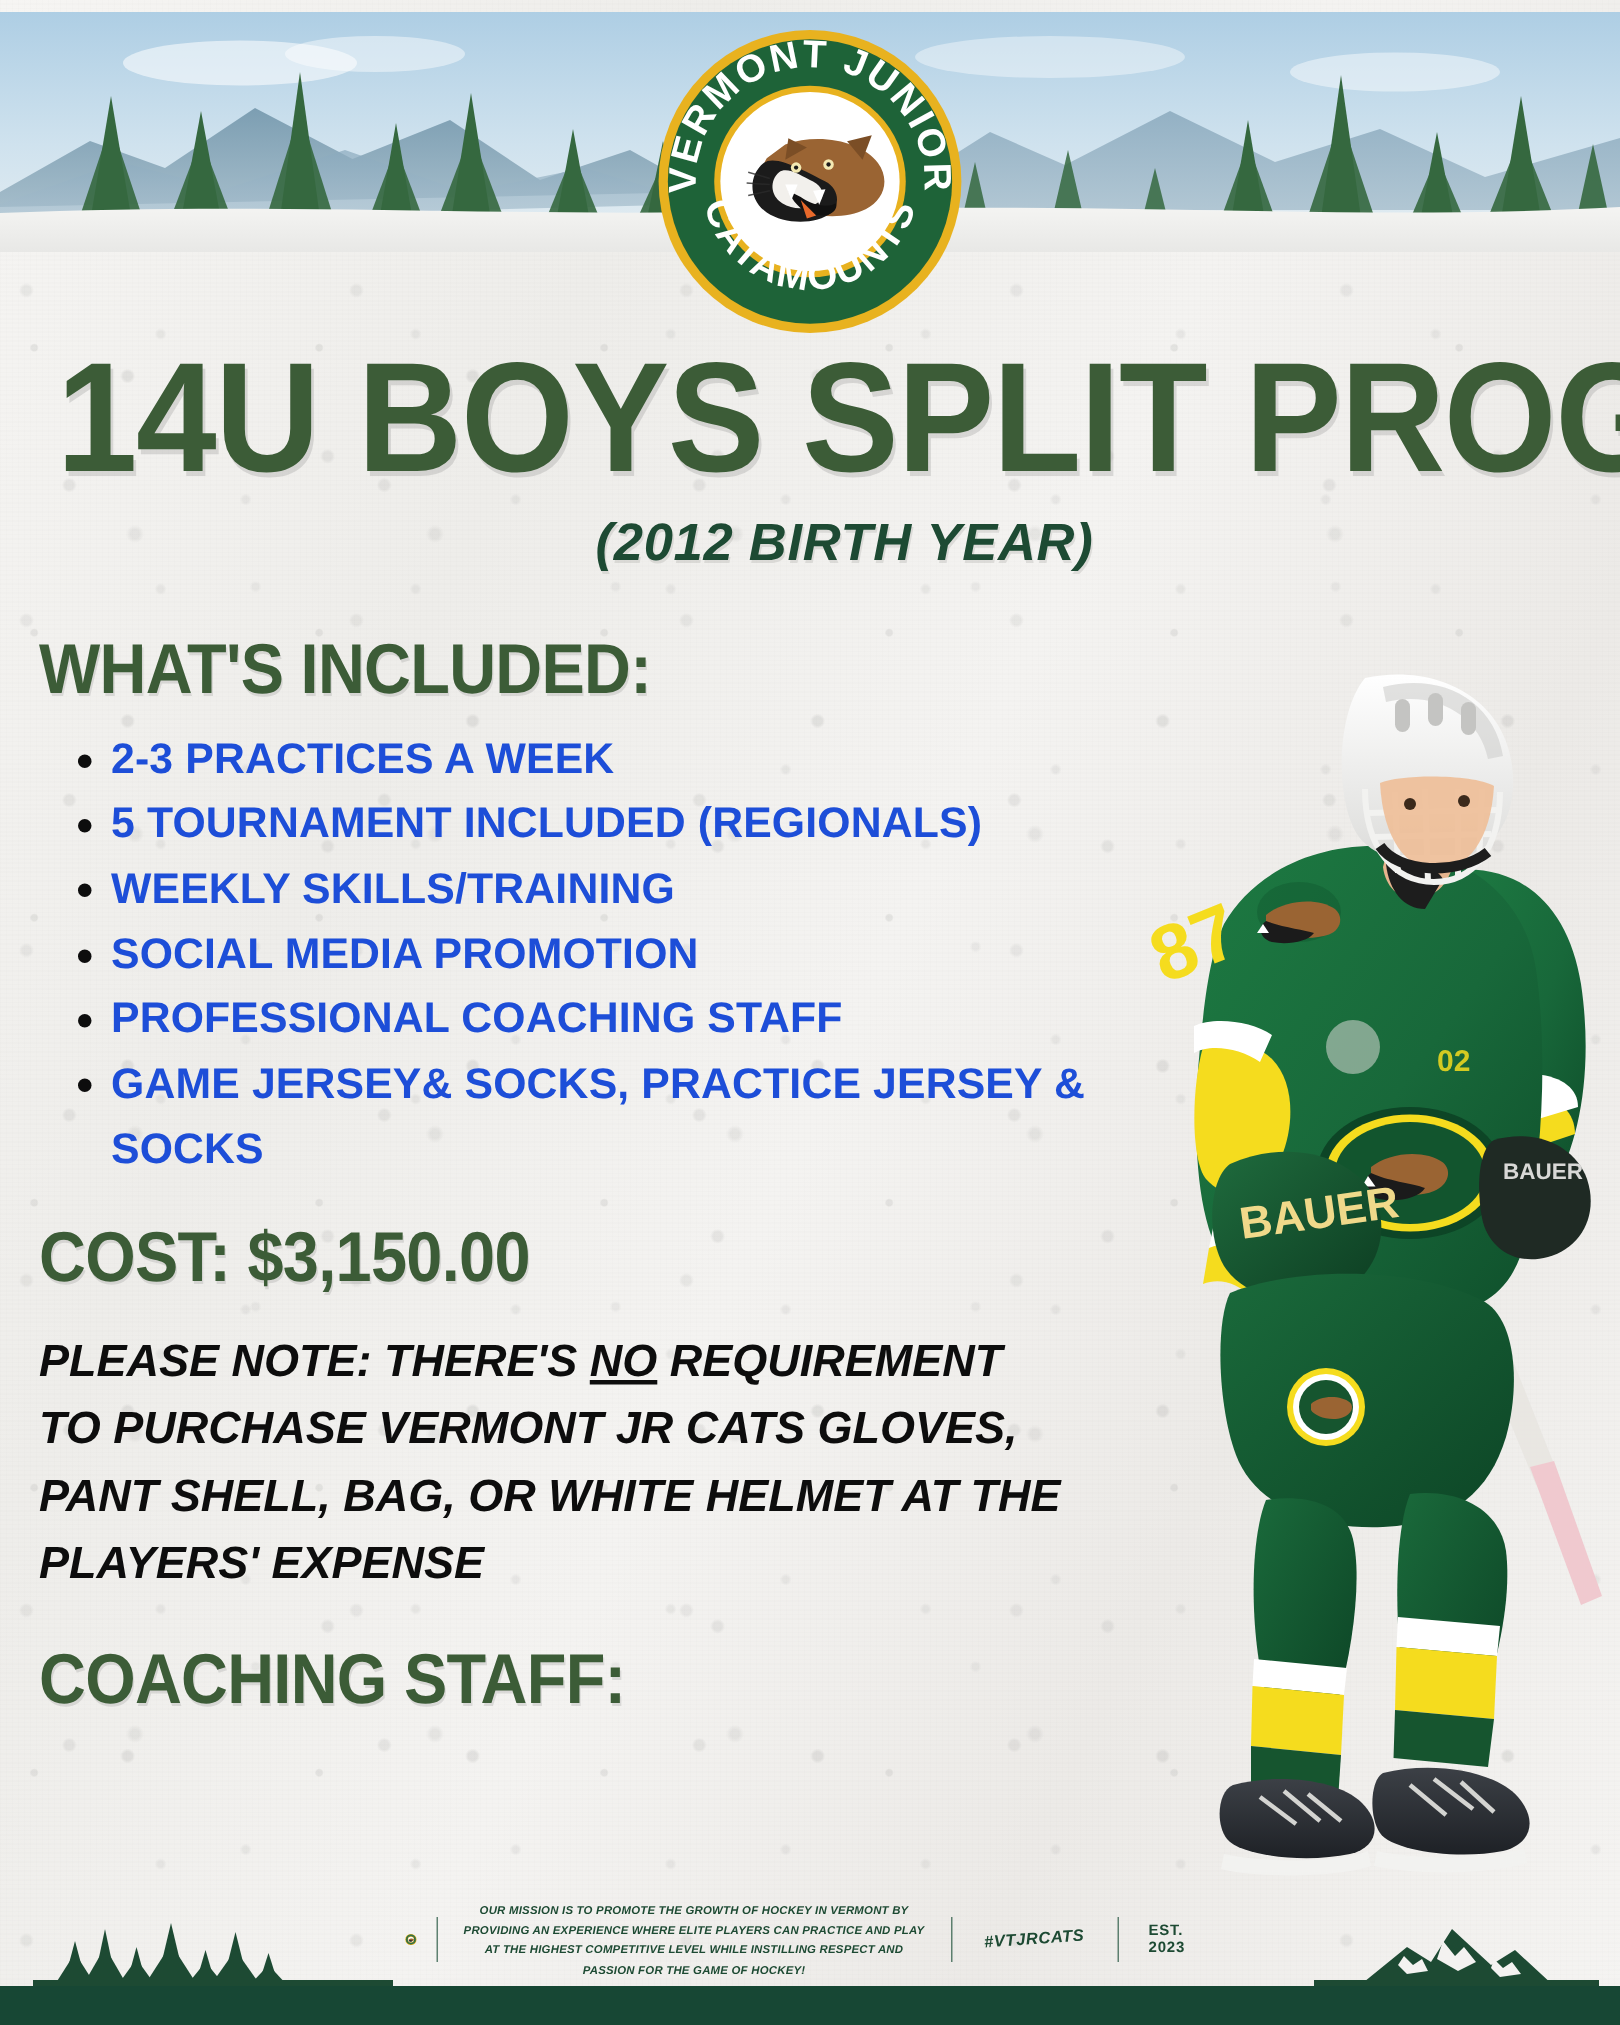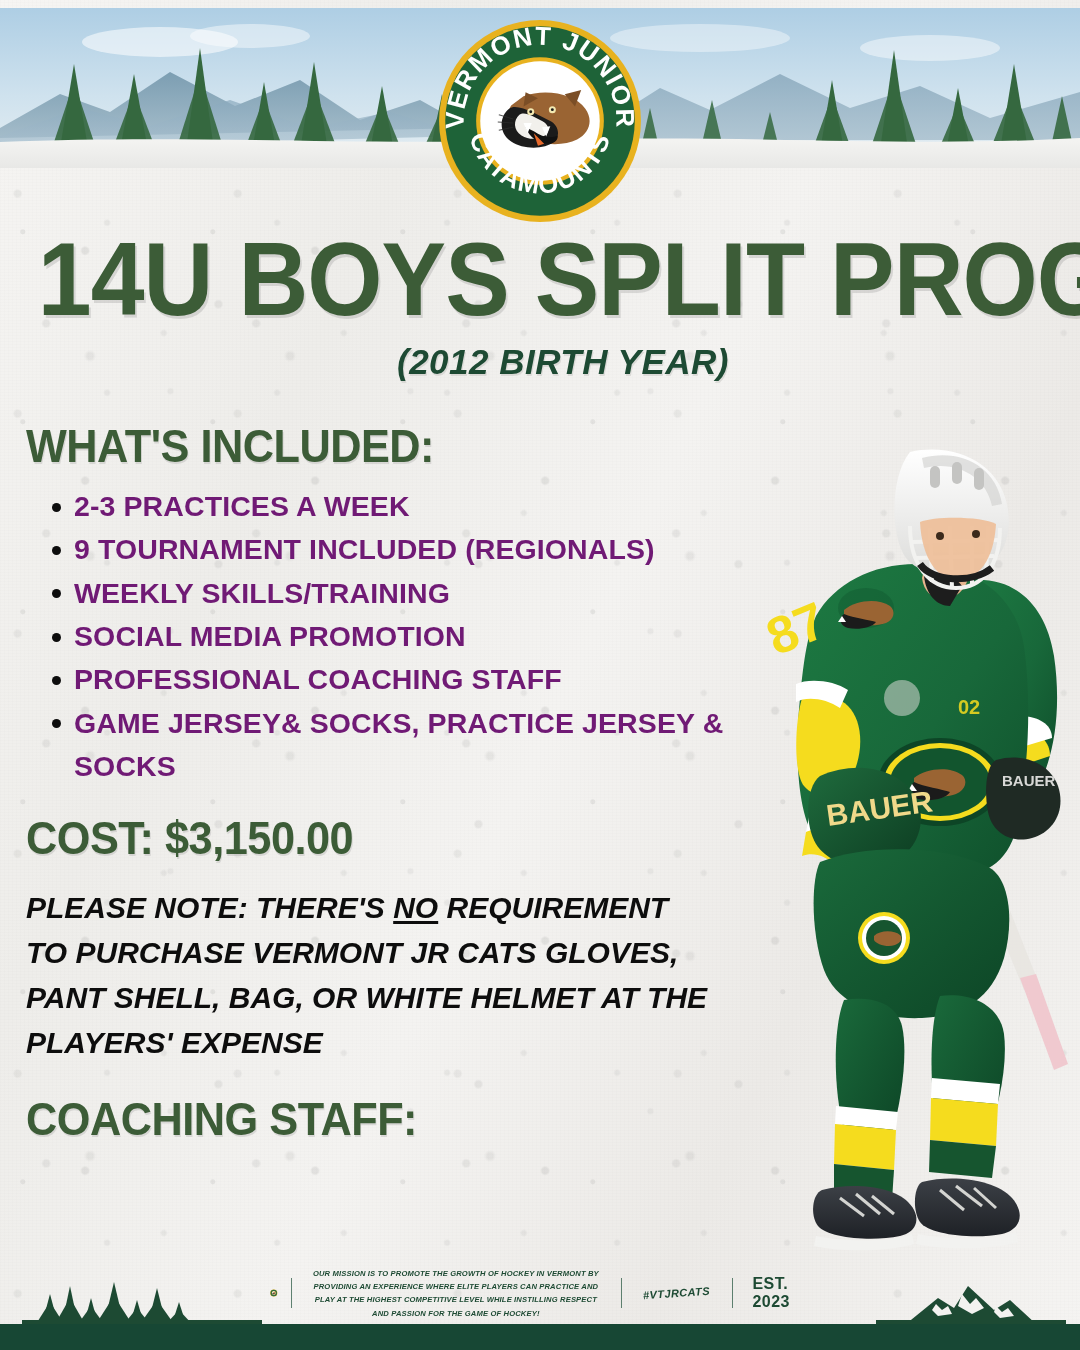--- a/index.html
+++ b/index.html
@@ -92,21 +92,21 @@
   }
   ul.bullets{ list-style:none; margin:12px 0 0 0; padding:0; }
   ul.bullets li{
     position:relative;
     padding-left:48px;
     font-family:"Liberation Sans",sans-serif;
     font-weight:700;
     font-size:28.5px;
     line-height:1.52;
     letter-spacing:.1px;
-    color:#701a75;
+    color:#1d4ed8;
   }
   ul.bullets li::before{
     content:"";
     position:absolute; left:26px; top:.62em;
     width:9px; height:9px; border-radius:50%;
     background:#0d0d0d;
   }
   .cost{
     margin-top:22px;
     font-family:"Liberation Sans Narrow","Liberation Sans",sans-serif;
@@ -185,21 +185,21 @@
     font-family:"Liberation Sans",sans-serif;
     font-weight:700; font-style:italic;
     font-size:11px; letter-spacing:.4px;
     color:#1d4a33;
     transform:rotate(-4deg);
   }
   .est{
     padding:0 20px;
     font-family:"Liberation Sans Narrow","Liberation Sans",sans-serif;
     font-weight:700;
-    font-size:16px; letter-spacing:.5px;
+    font-size:10px; letter-spacing:.5px;
     color:#1d4a33;
   }
 </style>
 </head>
 <body>
 
 <div class="paper-texture"></div>
 <div class="grain"></div>
 
 <div class="banner">
@@ -317,21 +317,21 @@
   <div class="main-title">14U BOYS SPLIT PROGRAM</div>
   <div class="subtitle">(2012 BIRTH YEAR)</div>
 </div>
 
 <div class="content">
 
   <div class="section-head">WHAT'S INCLUDED:</div>
 
   <ul class="bullets">
     <li>2-3 PRACTICES A WEEK</li>
-    <li>9 TOURNAMENT INCLUDED (REGIONALS)</li>
+    <li>5 TOURNAMENT INCLUDED (REGIONALS)</li>
     <li>WEEKLY SKILLS/TRAINING</li>
     <li>SOCIAL MEDIA PROMOTION</li>
     <li>PROFESSIONAL COACHING STAFF</li>
     <li>GAME JERSEY&amp; SOCKS, PRACTICE JERSEY &amp; SOCKS</li>
   </ul>
 
   <div class="cost">COST: $3,150.00</div>
 
   <div class="note">
     <span>PLEASE NOTE: THERE'S </span><u>NO</u><span> REQUIREMENT TO PURCHASE VERMONT JR CATS GLOVES, PANT SHELL, BAG, OR WHITE HELMET AT THE PLAYERS' EXPENSE</span>

